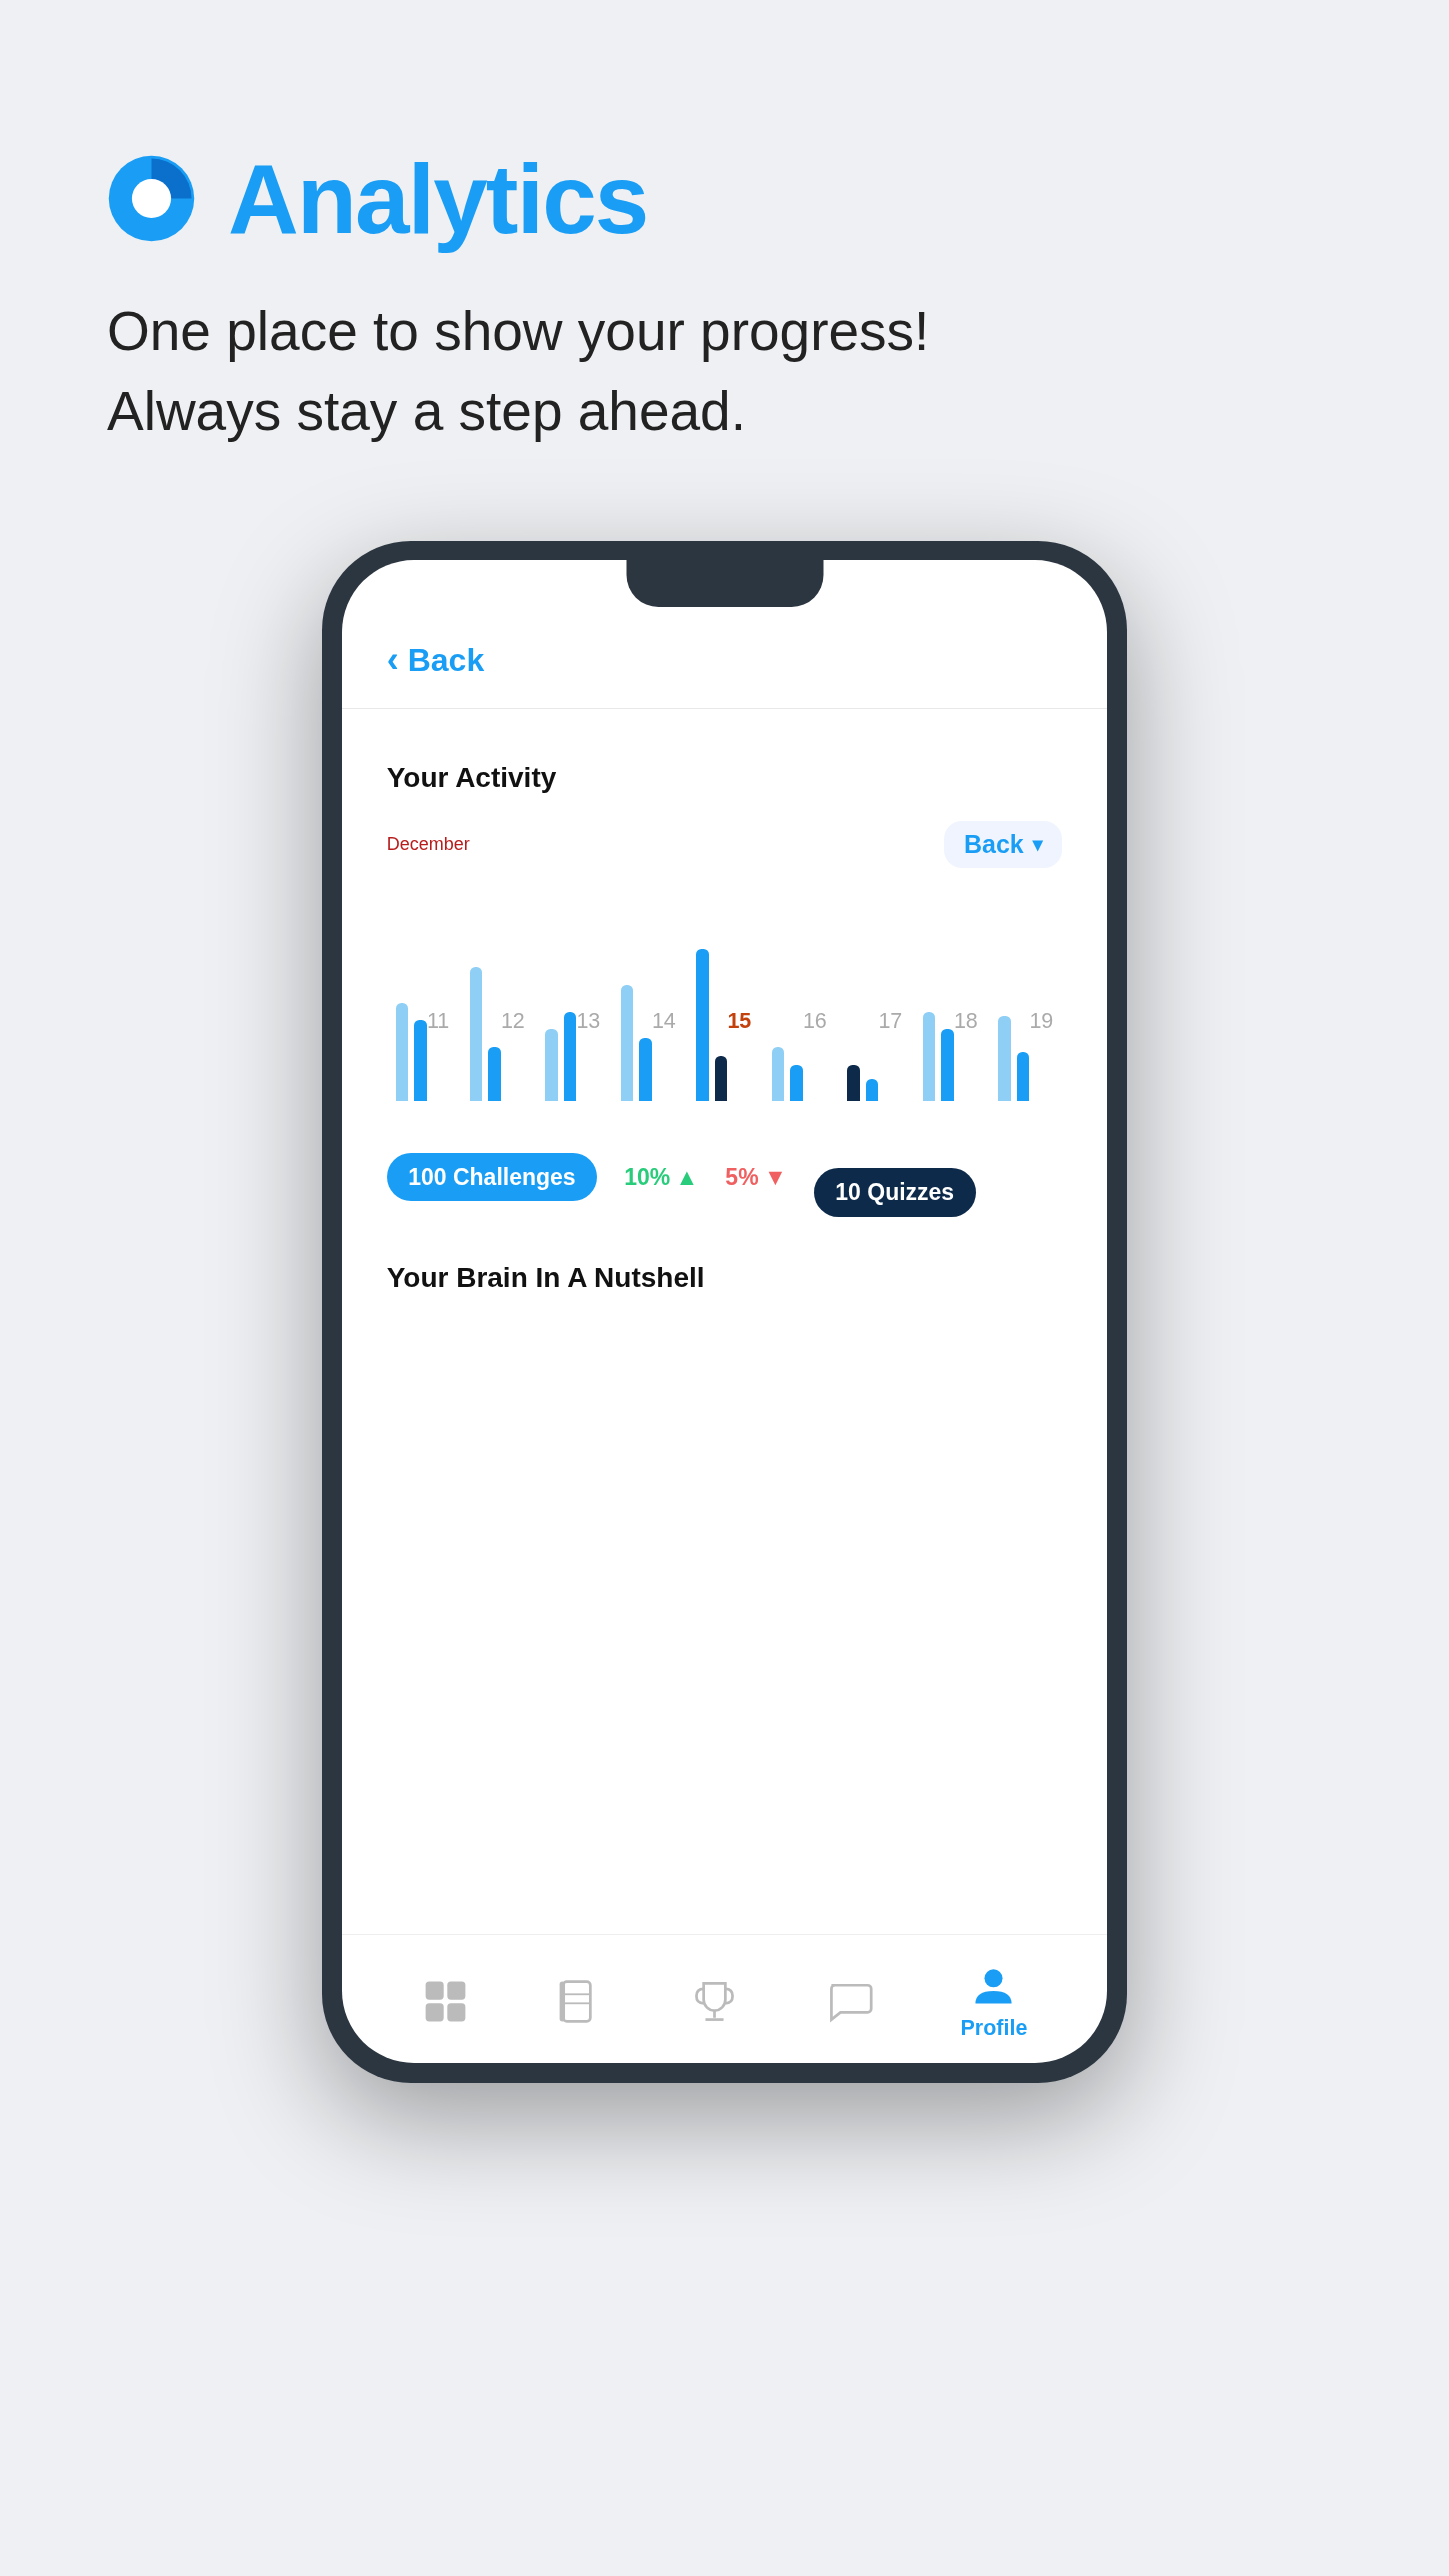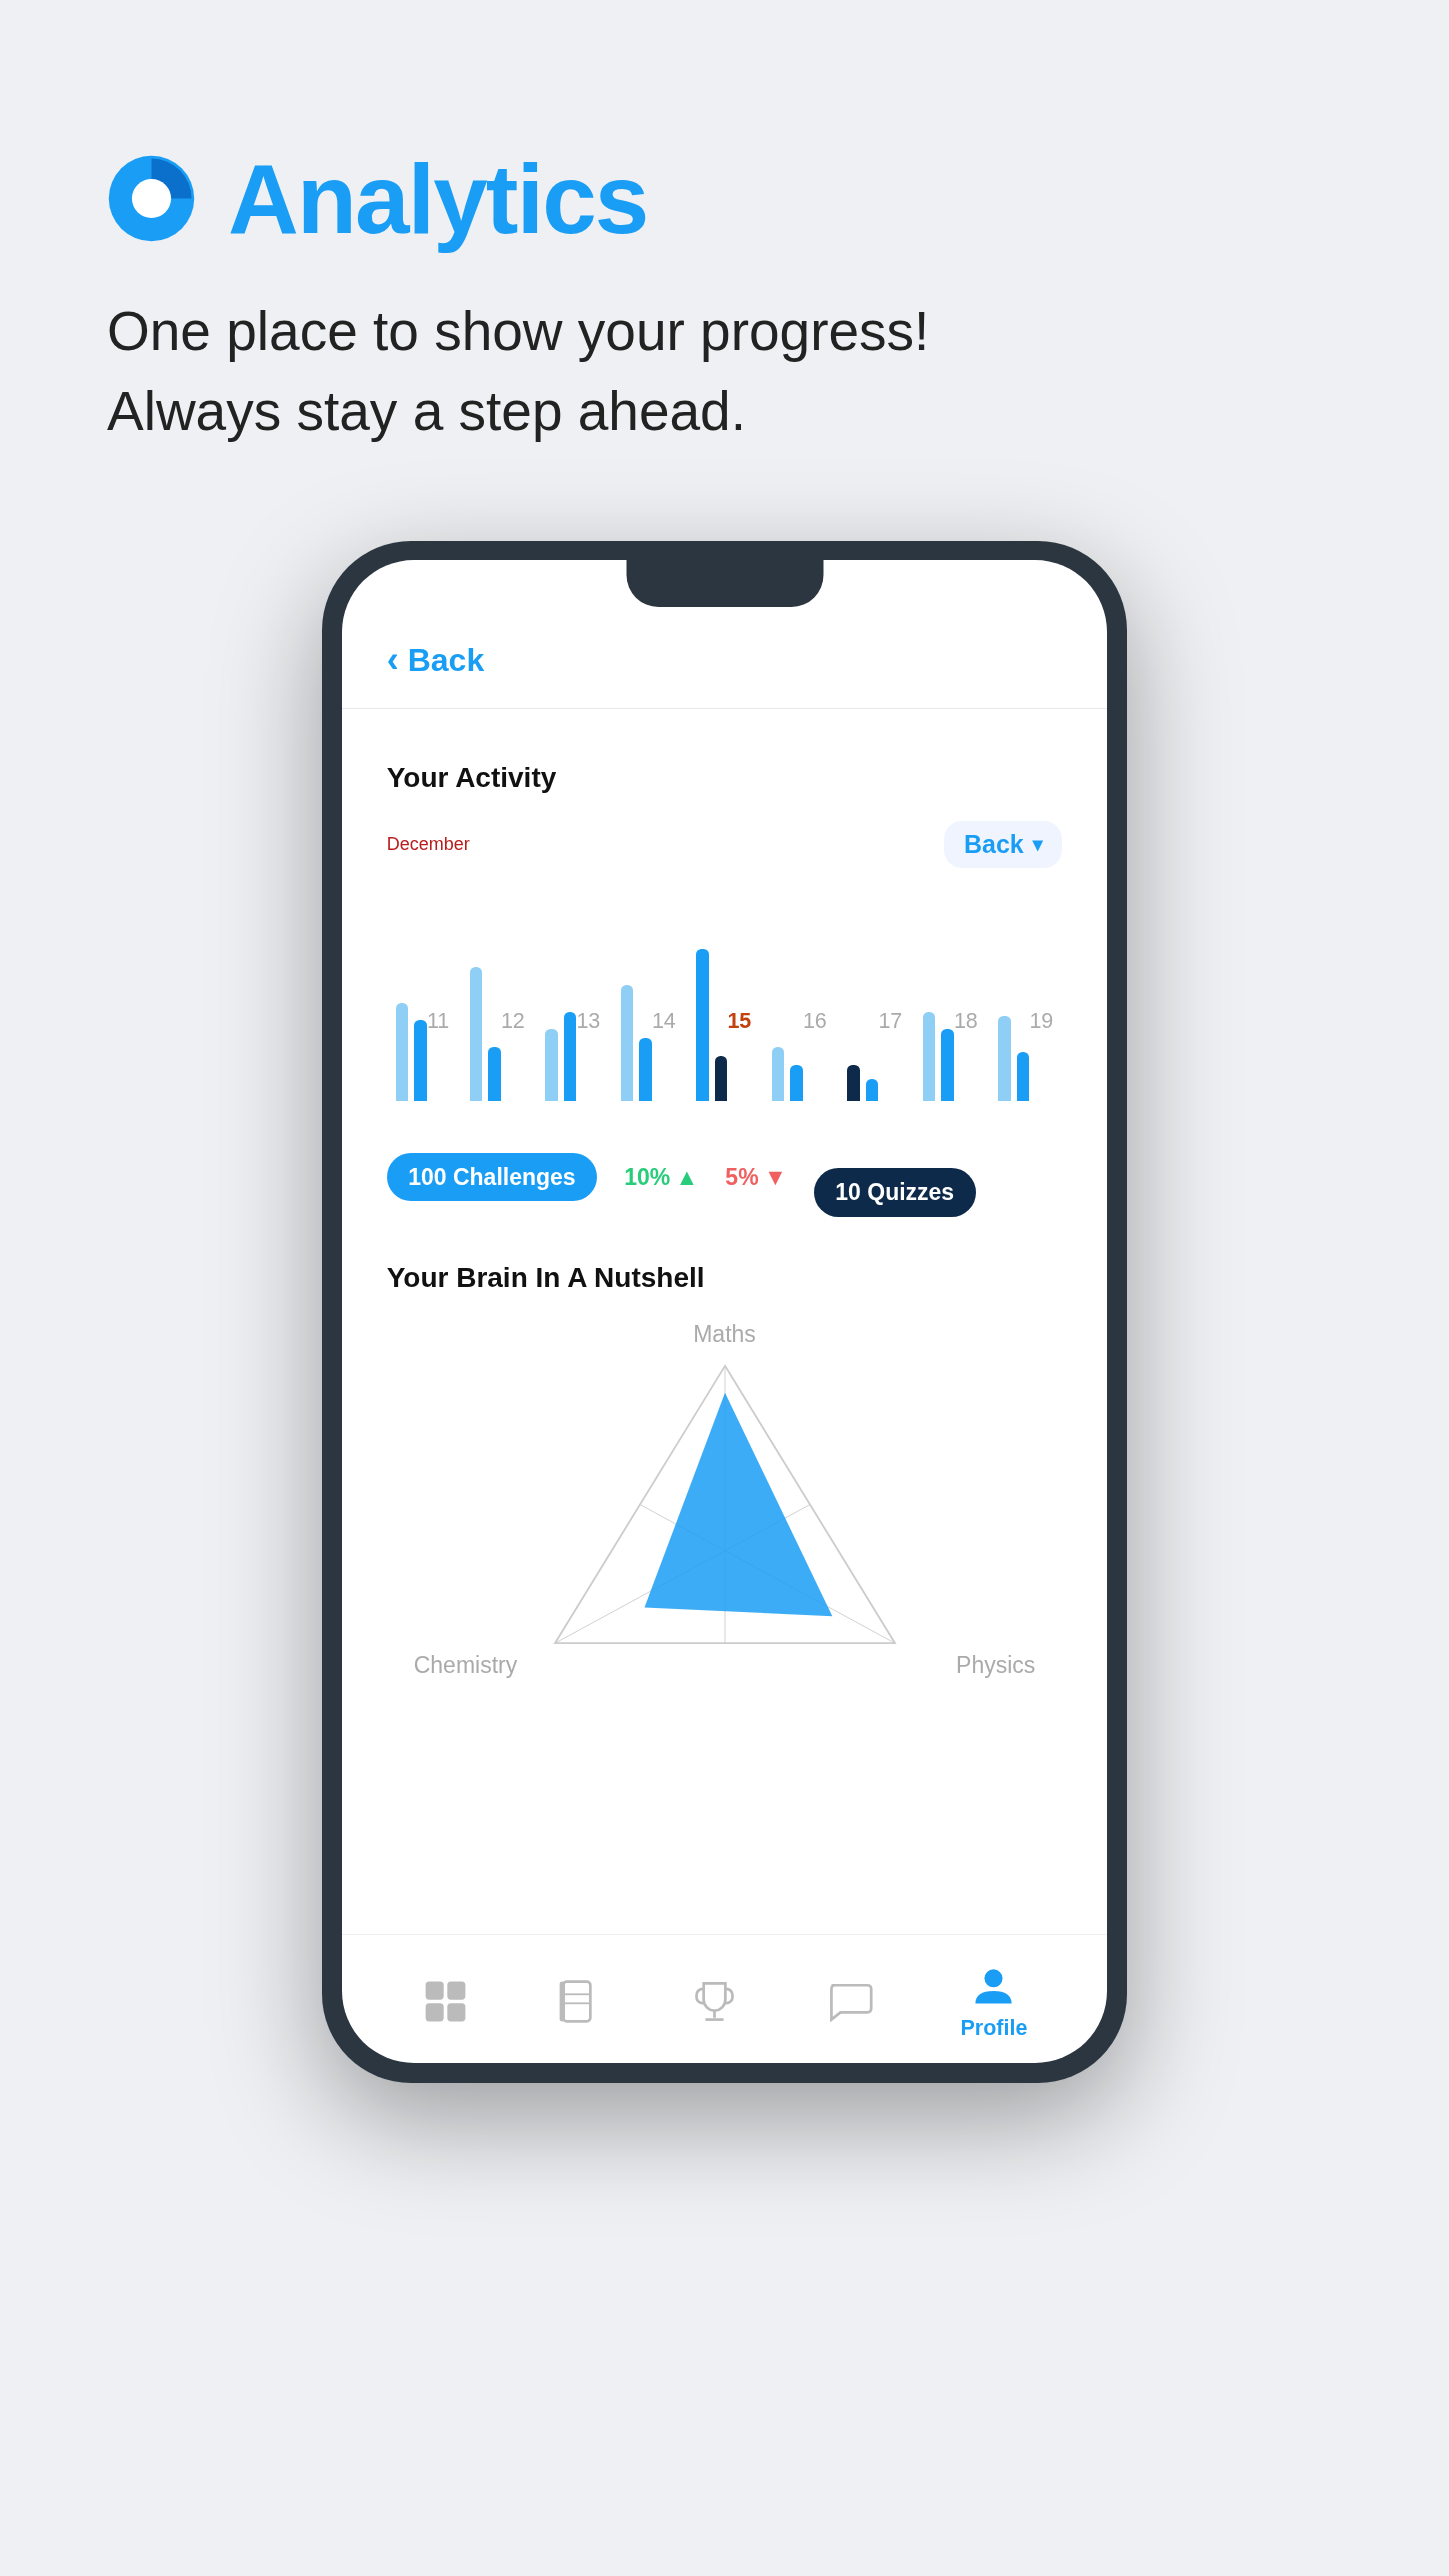--- a/index.html
+++ b/index.html
@@ -473,36 +473,20 @@
               <span>▼</span>
             </div>
             <div class="stat-badge-dark">
               <span>10 Quizzes</span>
             </div>
           </div>
 
           <div class="brain-section">
             <div class="section-title">Your Brain In A Nutshell</div>
 
-            <div class="brain-chart">
-              <span class="brain-label-top">Maths</span>
-              <span class="brain-label-left">Chemistry</span>
-              <span class="brain-label-right">Physics</span>
-
-              <svg width="394" height="340" viewBox="0 0 440 380" xmlns="http://www.w3.org/2000/svg">
-
-                <polygon points="220,30 410,340 30,340" fill="none" stroke="#ccc" stroke-width="2"></polygon>
-
-                <line x1="220" y1="30" x2="220" y2="340" stroke="#ccc" stroke-width="1"></line>
-                <line x1="30" y1="340" x2="315" y2="185" stroke="#ccc" stroke-width="1"></line>
-                <line x1="410" y1="340" x2="125" y2="185" stroke="#ccc" stroke-width="1"></line>
-
-                <polygon points="220,60 340,310 130,300" fill="#1a9ef5" opacity="0.85"></polygon>
-              </svg>
-            </div>
           </div>
 
           <div class="bottom-nav">
 
             <div class="nav-item">
               <svg class="nav-icon" viewBox="0 0 52 52" xmlns="http://www.w3.org/2000/svg">
                 <rect x="4" y="4" width="20" height="20" rx="4" fill="#bbb"></rect>
                 <rect x="28" y="4" width="20" height="20" rx="4" fill="#bbb"></rect>
                 <rect x="4" y="28" width="20" height="20" rx="4" fill="#bbb"></rect>
                 <rect x="28" y="28" width="20" height="20" rx="4" fill="#bbb"></rect>

